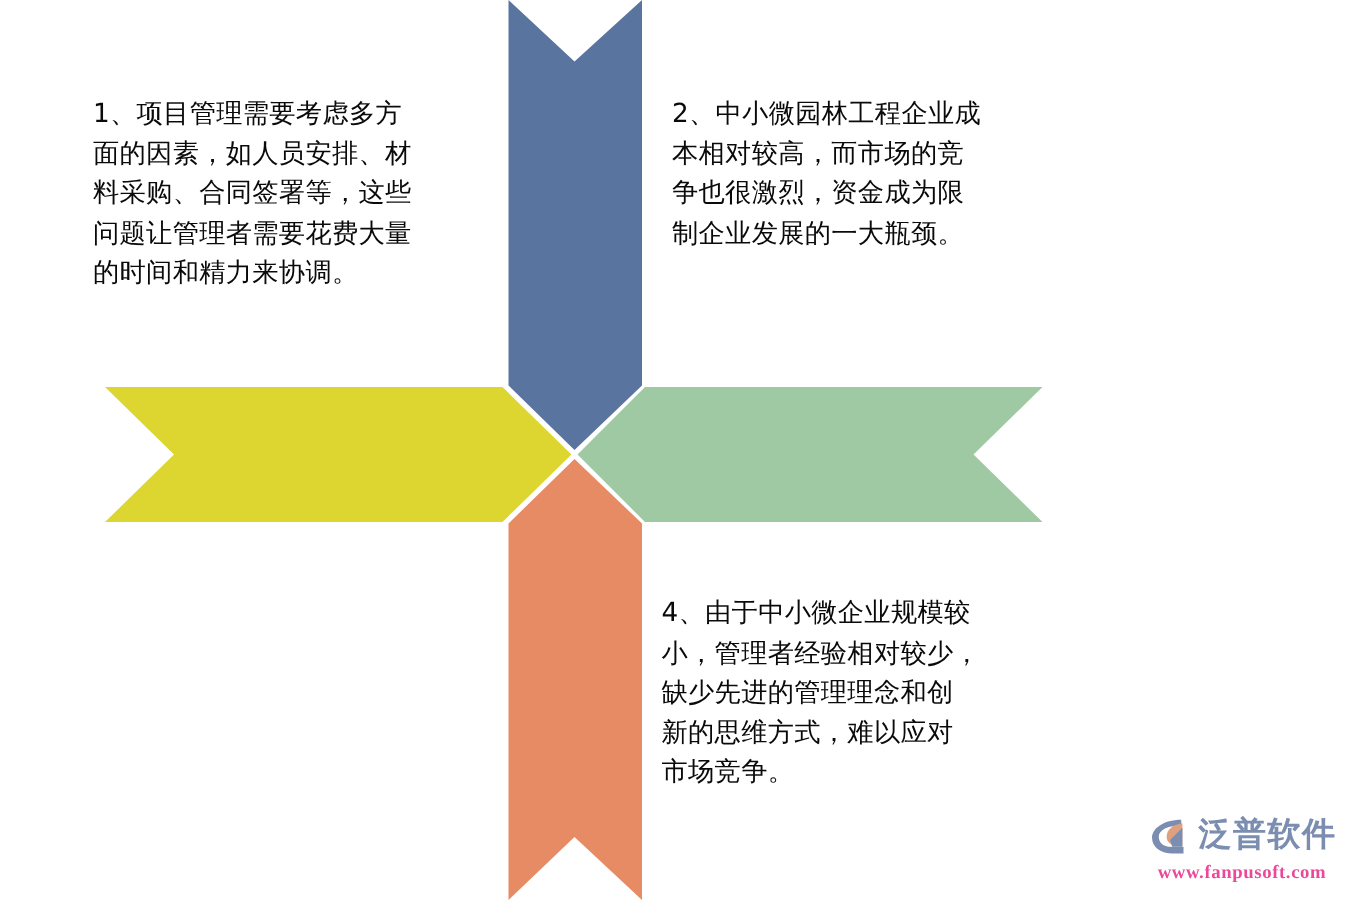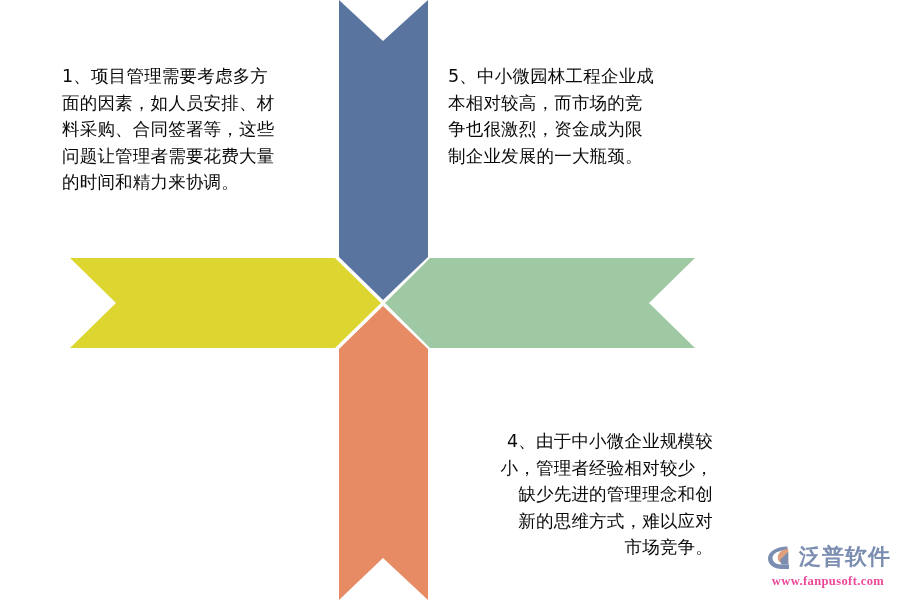--- a/index.html
+++ b/index.html
@@ -49,22 +49,21 @@
   #block-3 {
     left: 86px;
     top: 396px;
     width: 254px;
     text-align: center;
   }
   #block-4 {
     left: 441px;
     top: 396px;
     width: 272px;
-    text-align: right;
-    margin-top: 32px;
+    text-align: left;
   }
   #watermark {
     position: absolute;
     left: 762px;
     top: 538px;
     width: 132px;
     height: 54px;
     display: flex;
     flex-direction: column;
     align-items: center;
@@ -112,21 +111,21 @@
 
     <polygon points="383,306 428,349 428,600 383,558 339,600 339,349" fill="#e78b64"></polygon>
   </svg>
 
   <div id="block-1" class="text-block">1、项目管理需要考虑多方
 面的因素，如人员安排、材
 料采购、合同签署等，这些
 问题让管理者需要花费大量
 的时间和精力来协调。</div>
 
-  <div id="block-2" class="text-block">5、中小微园林工程企业成
+  <div id="block-2" class="text-block">2、中小微园林工程企业成
 本相对较高，而市场的竞
 争也很激烈，资金成为限
 制企业发展的一大瓶颈。</div>
 
 
   <div id="block-4" class="text-block">4、由于中小微企业规模较
 小，管理者经验相对较少，
 缺少先进的管理理念和创
 新的思维方式，难以应对
 市场竞争。</div>

